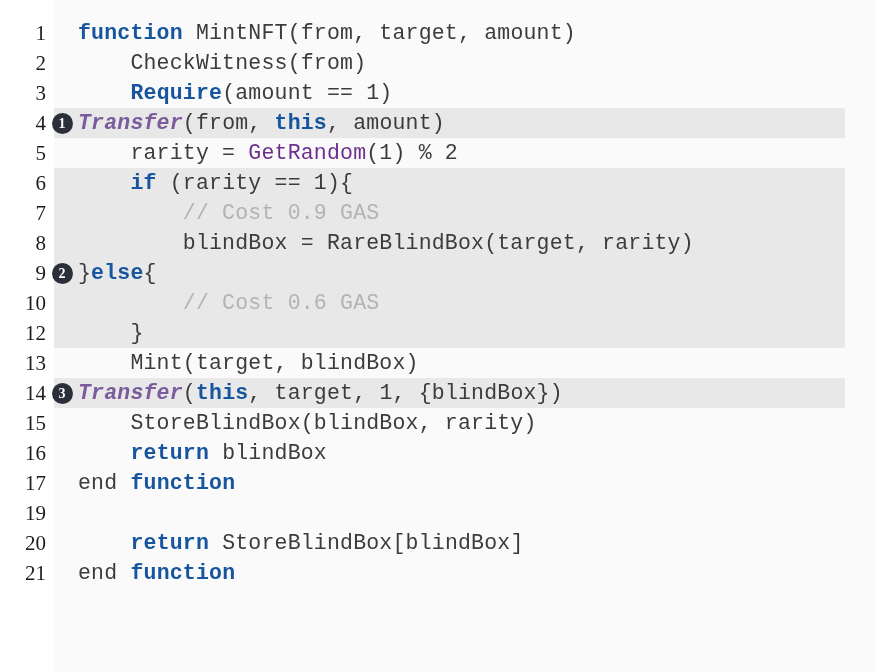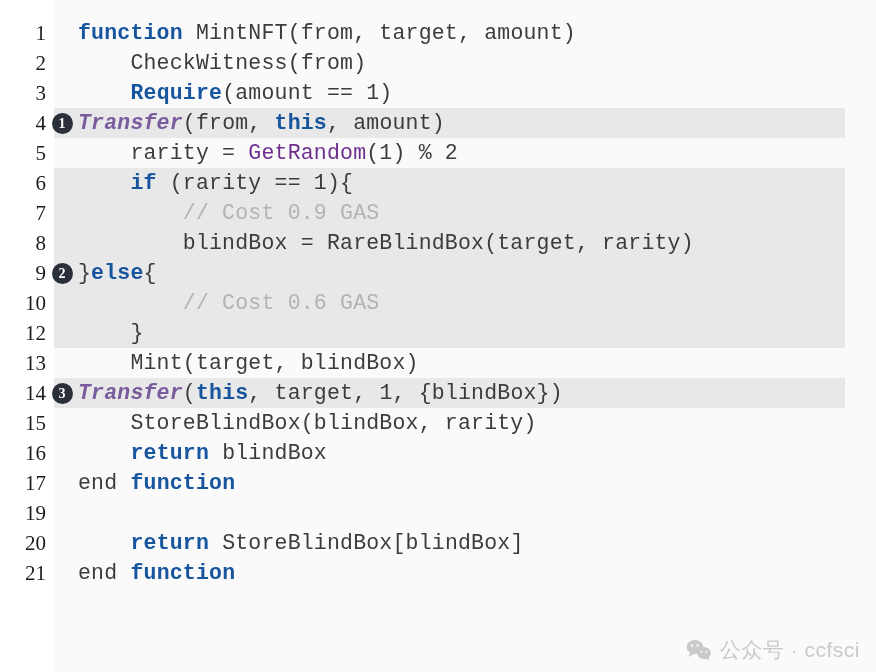--- a/index.html
+++ b/index.html
@@ -152,29 +152,14 @@
       <div class="code-line"><div class="gutter">13</div><div class="badge-slot"></div><div class="code-text"><span class="tok-pl">    Mint(target, blindBox)</span></div></div>
       <div class="code-line hl"><div class="gutter">14</div><div class="badge-slot"><span class="badge">3</span></div><div class="code-text"><span class="tok-fn">Transfer</span><span class="tok-pl">(</span><span class="tok-kw">this</span><span class="tok-pl">, target, 1, {blindBox})</span></div></div>
       <div class="code-line"><div class="gutter">15</div><div class="badge-slot"></div><div class="code-text"><span class="tok-pl">    StoreBlindBox(blindBox, rarity)</span></div></div>
       <div class="code-line"><div class="gutter">16</div><div class="badge-slot"></div><div class="code-text"><span class="tok-pl">    </span><span class="tok-kw">return</span><span class="tok-pl"> blindBox</span></div></div>
       <div class="code-line"><div class="gutter">17</div><div class="badge-slot"></div><div class="code-text"><span class="tok-pl">end </span><span class="tok-kw">function</span></div></div>
       <div class="code-line"><div class="gutter">19</div><div class="badge-slot"></div></div>
       <div class="code-line"><div class="gutter">20</div><div class="badge-slot"></div><div class="code-text"><span class="tok-pl">    </span><span class="tok-kw">return</span><span class="tok-pl"> StoreBlindBox[blindBox]</span></div></div>
       <div class="code-line"><div class="gutter">21</div><div class="badge-slot"></div><div class="code-text"><span class="tok-pl">end </span><span class="tok-kw">function</span></div></div>
     </div>
 
-  <div class="watermark">
-    <span class="wm-icon">
-      <svg width="26" height="22" viewBox="0 0 26 22" xmlns="http://www.w3.org/2000/svg">
-        <ellipse cx="9" cy="8" rx="8.4" ry="7" fill="#c9c9c9"></ellipse>
-        <polygon points="4,13 3,18 8,15" fill="#c9c9c9"></polygon>
-        <circle cx="6" cy="6.4" r="1.25" fill="#fafafa"></circle>
-        <circle cx="11.6" cy="6.4" r="1.25" fill="#fafafa"></circle>
-        <ellipse cx="18" cy="14" rx="7" ry="5.9" fill="#c9c9c9"></ellipse>
-        <polygon points="22.4,18.2 23.6,21.6 19.4,19.6" fill="#c9c9c9"></polygon>
-        <circle cx="15.6" cy="12.8" r="1.05" fill="#fafafa"></circle>
-        <circle cx="20.3" cy="12.8" r="1.05" fill="#fafafa"></circle>
-      </svg>
-    </span>
-    <span class="wm-text">公众号 · ccfsci</span>
-  </div>
 
 </div>
 
 </body></html>

